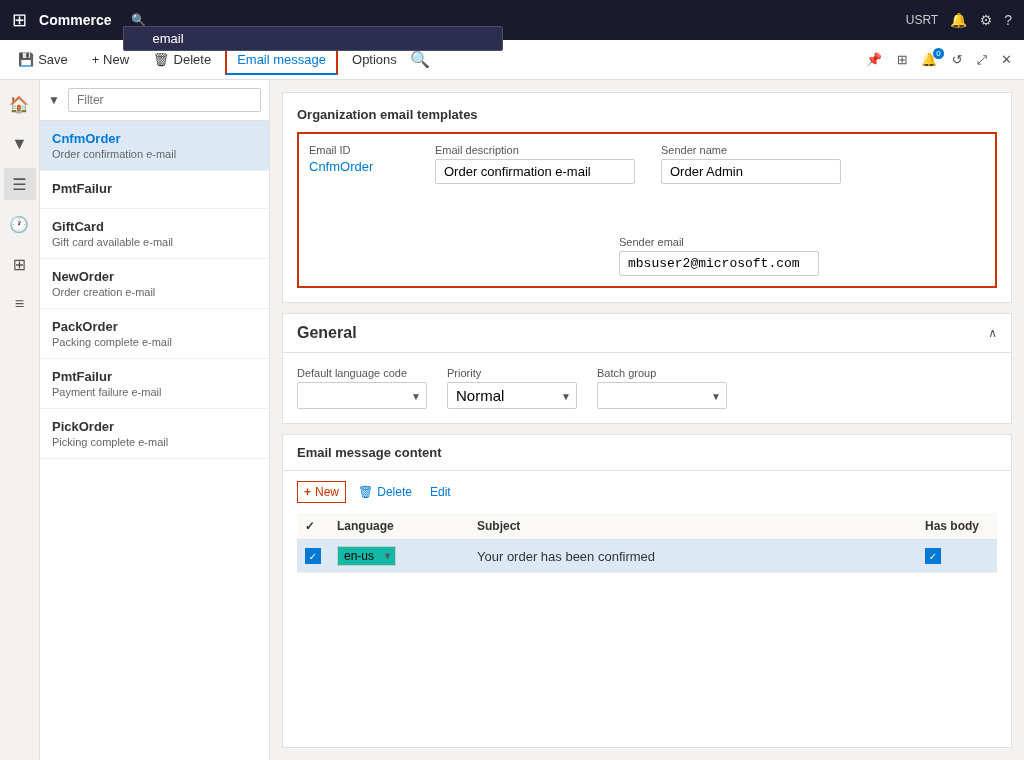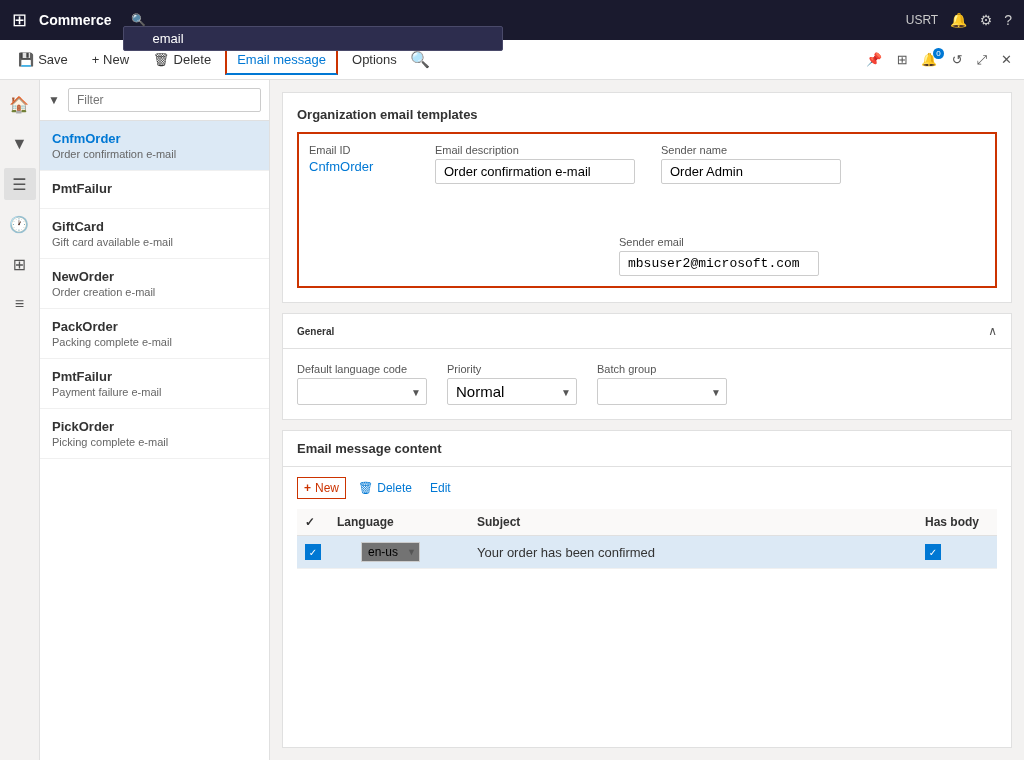--- a/index.html
+++ b/index.html
@@ -182,21 +182,21 @@
       border: 1px solid #e0e0e0;
     }
     .general-header {
       display: flex;
       justify-content: space-between;
       align-items: center;
       padding: 10px 14px;
       cursor: pointer;
       border-bottom: 1px solid #e0e0e0;
     }
-    .general-header-title { font-size: 10px; font-weight: 600; color: #333; }
+    .general-header-title { font-size: 16px; font-weight: 600; color: #333; }
     .general-body {
       padding: 14px;
       display: flex;
       gap: 20px;
     }
     .form-select-wrapper { position: relative; }
     .form-select {
       border: 1px solid #ccc;
       padding: 4px 24px 4px 8px;
       font-size: 15px;
@@ -282,24 +282,23 @@
       display: inline-flex;
       align-items: center;
       justify-content: center;
       color: white;
       font-size: 10px;
     }
     .lang-select {
       border: 1px solid #ccc;
       padding: 2px 20px 2px 6px;
       font-size: 12px;
-      background: #737373;
+      background: #14b8a6;
       cursor: pointer;
       appearance: none;
-      margin-left: 24px;
     }
     .lang-select-wrapper { position: relative; display: inline-block; }
     .lang-select-wrapper .sel-arr {
       position: absolute; right: 4px; top: 50%;
       transform: translateY(-50%);
       font-size: 9px; color: #555; pointer-events: none;
     }
 
     
     .win-controls { display: flex; gap: 6px; align-items: center; }

